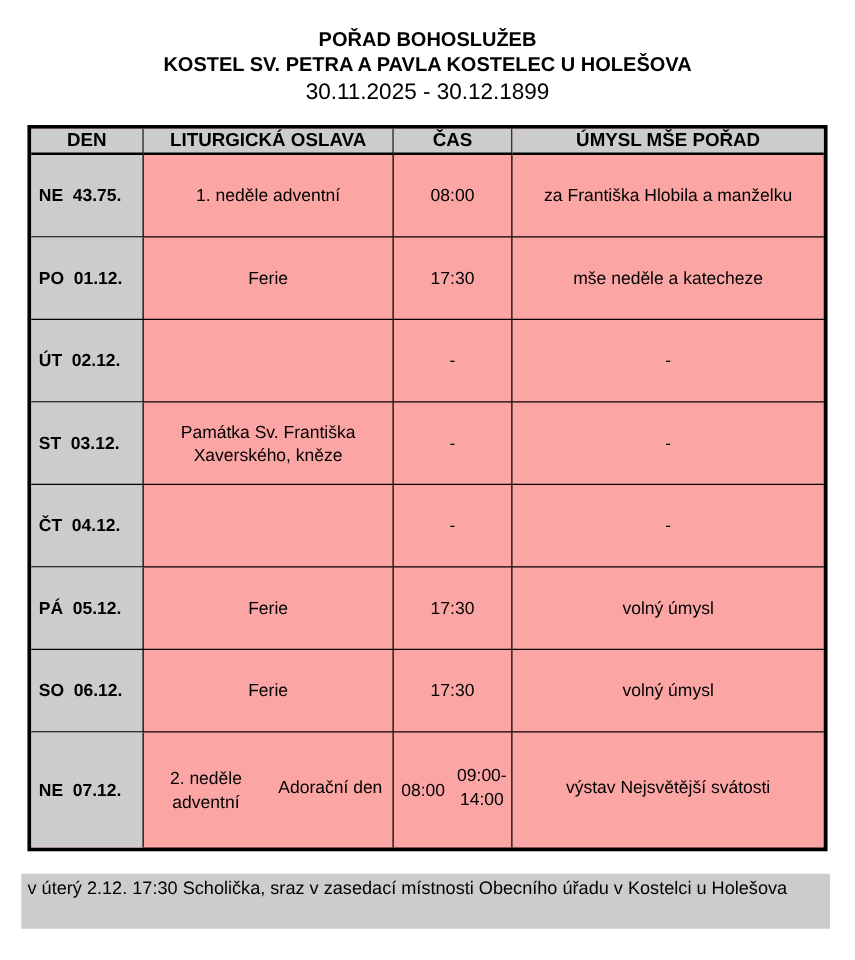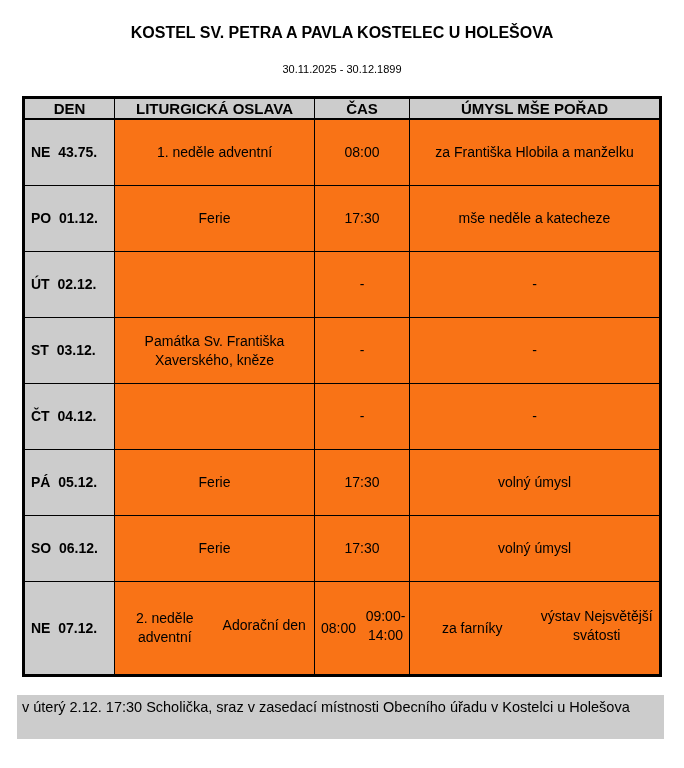--- a/index.html
+++ b/index.html
@@ -10,30 +10,30 @@
     font-family: "Liberation Sans", sans-serif;
     color: #000000;
     overflow: hidden;
   }
   .title-block { padding-top: 23px; text-align: center; }
   .title-main, .title-sub {
     font-size: 16px;
     font-weight: bold;
     line-height: 20px;
   }
-  .title-dates { font-size: 11px; line-height: 20px; margin-top: 16px; }
+  .title-dates { font-size: 18px; line-height: 20px; }
 
   .schedule {
     margin: 17px 22px 0 22px;
     width: 640px;
     border: 3px solid #000;
     display: grid;
     grid-template-columns: 90px 200px 95px 1fr;
     grid-template-rows: 21px repeat(7, 66px) 92px;
-    background: #f97316;
+    background: #fca5a5;
   }
   .c {
     border-right: 1px solid #000;
     border-bottom: 1px solid #000;
     display: flex;
     align-items: center;
     justify-content: center;
     font-size: 14px;
     line-height: 19px;
     text-align: center;
@@ -77,20 +77,21 @@
     background: #cccccc;
     font-size: 14.5px;
     line-height: 20px;
     padding: 2px 5px 3px 5px;
   }
 </style>
 </head>
 <body>
 
 <div class="title-block">
+  <div class="title-main">POŘAD BOHOSLUŽEB</div>
   <div class="title-sub">KOSTEL SV. PETRA A PAVLA KOSTELEC U HOLEŠOVA</div>
   <div class="title-dates">30.11.2025 - 30.12.1899</div>
 </div>
 
 <div class="schedule">
 
   <div class="c hdr">DEN</div>
   <div class="c hdr">LITURGICKÁ OSLAVA</div>
   <div class="c hdr">ČAS</div>
   <div class="c hdr cr0">ÚMYSL MŠE POŘAD</div>
@@ -133,18 +134,17 @@
   <div class="c day rb0">NE  07.12.</div>
   <div class="c stack rb0">
     <div class="l1">2. neděle adventní</div>
     <div class="l2">Adorační den</div>
   </div>
   <div class="c stack rb0">
     <div class="l1">08:00</div>
     <div class="l2">09:00-14:00</div>
   </div>
   <div class="c stack cr0 rb0">
-    <div class="l1">za farníky</div>
     <div class="l2">výstav Nejsvětější svátosti</div>
   </div>
 </div>
 
 <div class="note">v úterý 2.12. 17:30 Scholička, sraz v zasedací místnosti Obecního úřadu v Kostelci u Holešova</div>
 
 </body></html>

